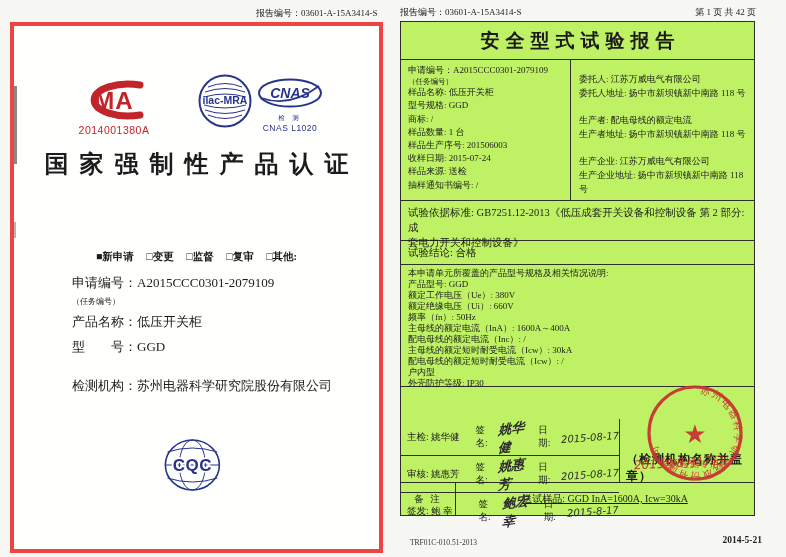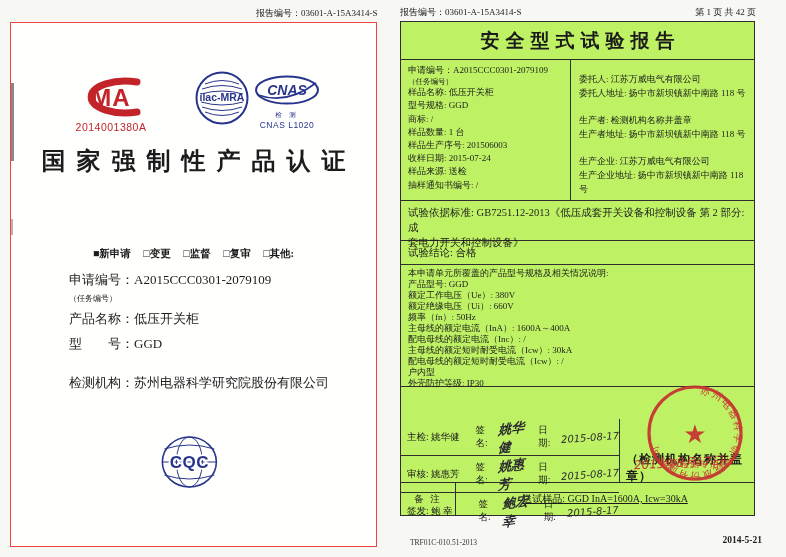--- a/index.html
+++ b/index.html
@@ -9,21 +9,21 @@
     font-family:"Liberation Serif","DejaVu Serif",serif;
     color:#1b1b1b;
     -webkit-font-smoothing:antialiased;
   }
   .noselect{user-select:none;}
 
   
   .pl-reportno{position:absolute;left:256px;top:7px;font-size:9px;color:#222;}
   .page-left{
     position:absolute;left:10px;top:22px;width:365px;height:523px;
-    border:1px solid #ef4444;background:#fffffe;
+    border:4px solid #ef4444;background:#fffffe;
   }
   .scan-streak{position:absolute;left:0px;top:60px;width:3px;height:78px;background:#4a4a4a;opacity:.65;filter:blur(.4px);}
   .scan-streak2{position:absolute;left:0px;top:196px;width:2px;height:16px;background:#6a6a6a;opacity:.5;}
 
   .logo-cma{position:absolute;left:52px;top:52px;width:96px;text-align:center;}
   .logo-cma .num{color:#c2242a;font-size:10.5px;letter-spacing:.5px;margin-top:-2px;font-family:"Liberation Sans",sans-serif;}
   .logo-ilac{position:absolute;left:184px;top:48px;}
   .logo-cnas{position:absolute;left:242px;top:52px;width:68px;text-align:center;color:#27348b;}
   .logo-cnas .s1{font-size:6.5px;letter-spacing:3px;margin-top:0px;}
   .logo-cnas .s2{font-size:8.5px;font-family:"Liberation Sans",sans-serif;letter-spacing:.5px;}
@@ -194,21 +194,21 @@
         <div>收样日期: 2015-07-24</div>
         <div>样品来源: 送检</div>
         <div>抽样通知书编号: /</div>
       </div>
       <div class="info-right">
         <div class="info-group">
           <div>委托人: 江苏万威电气有限公司</div>
           <div>委托人地址: 扬中市新坝镇新中南路 118 号</div>
         </div>
         <div class="info-group">
-          <div>生产者: 检测机构名称并盖章</div>
+          <div>生产者: 配电母线的额定电流</div>
           <div>生产者地址: 扬中市新坝镇新中南路 118 号</div>
         </div>
         <div class="info-group">
           <div>生产企业: 江苏万威电气有限公司</div>
           <div>生产企业地址: 扬中市新坝镇新中南路 118 号</div>
         </div>
       </div>
     </div>
 
     <div class="row row-std">

